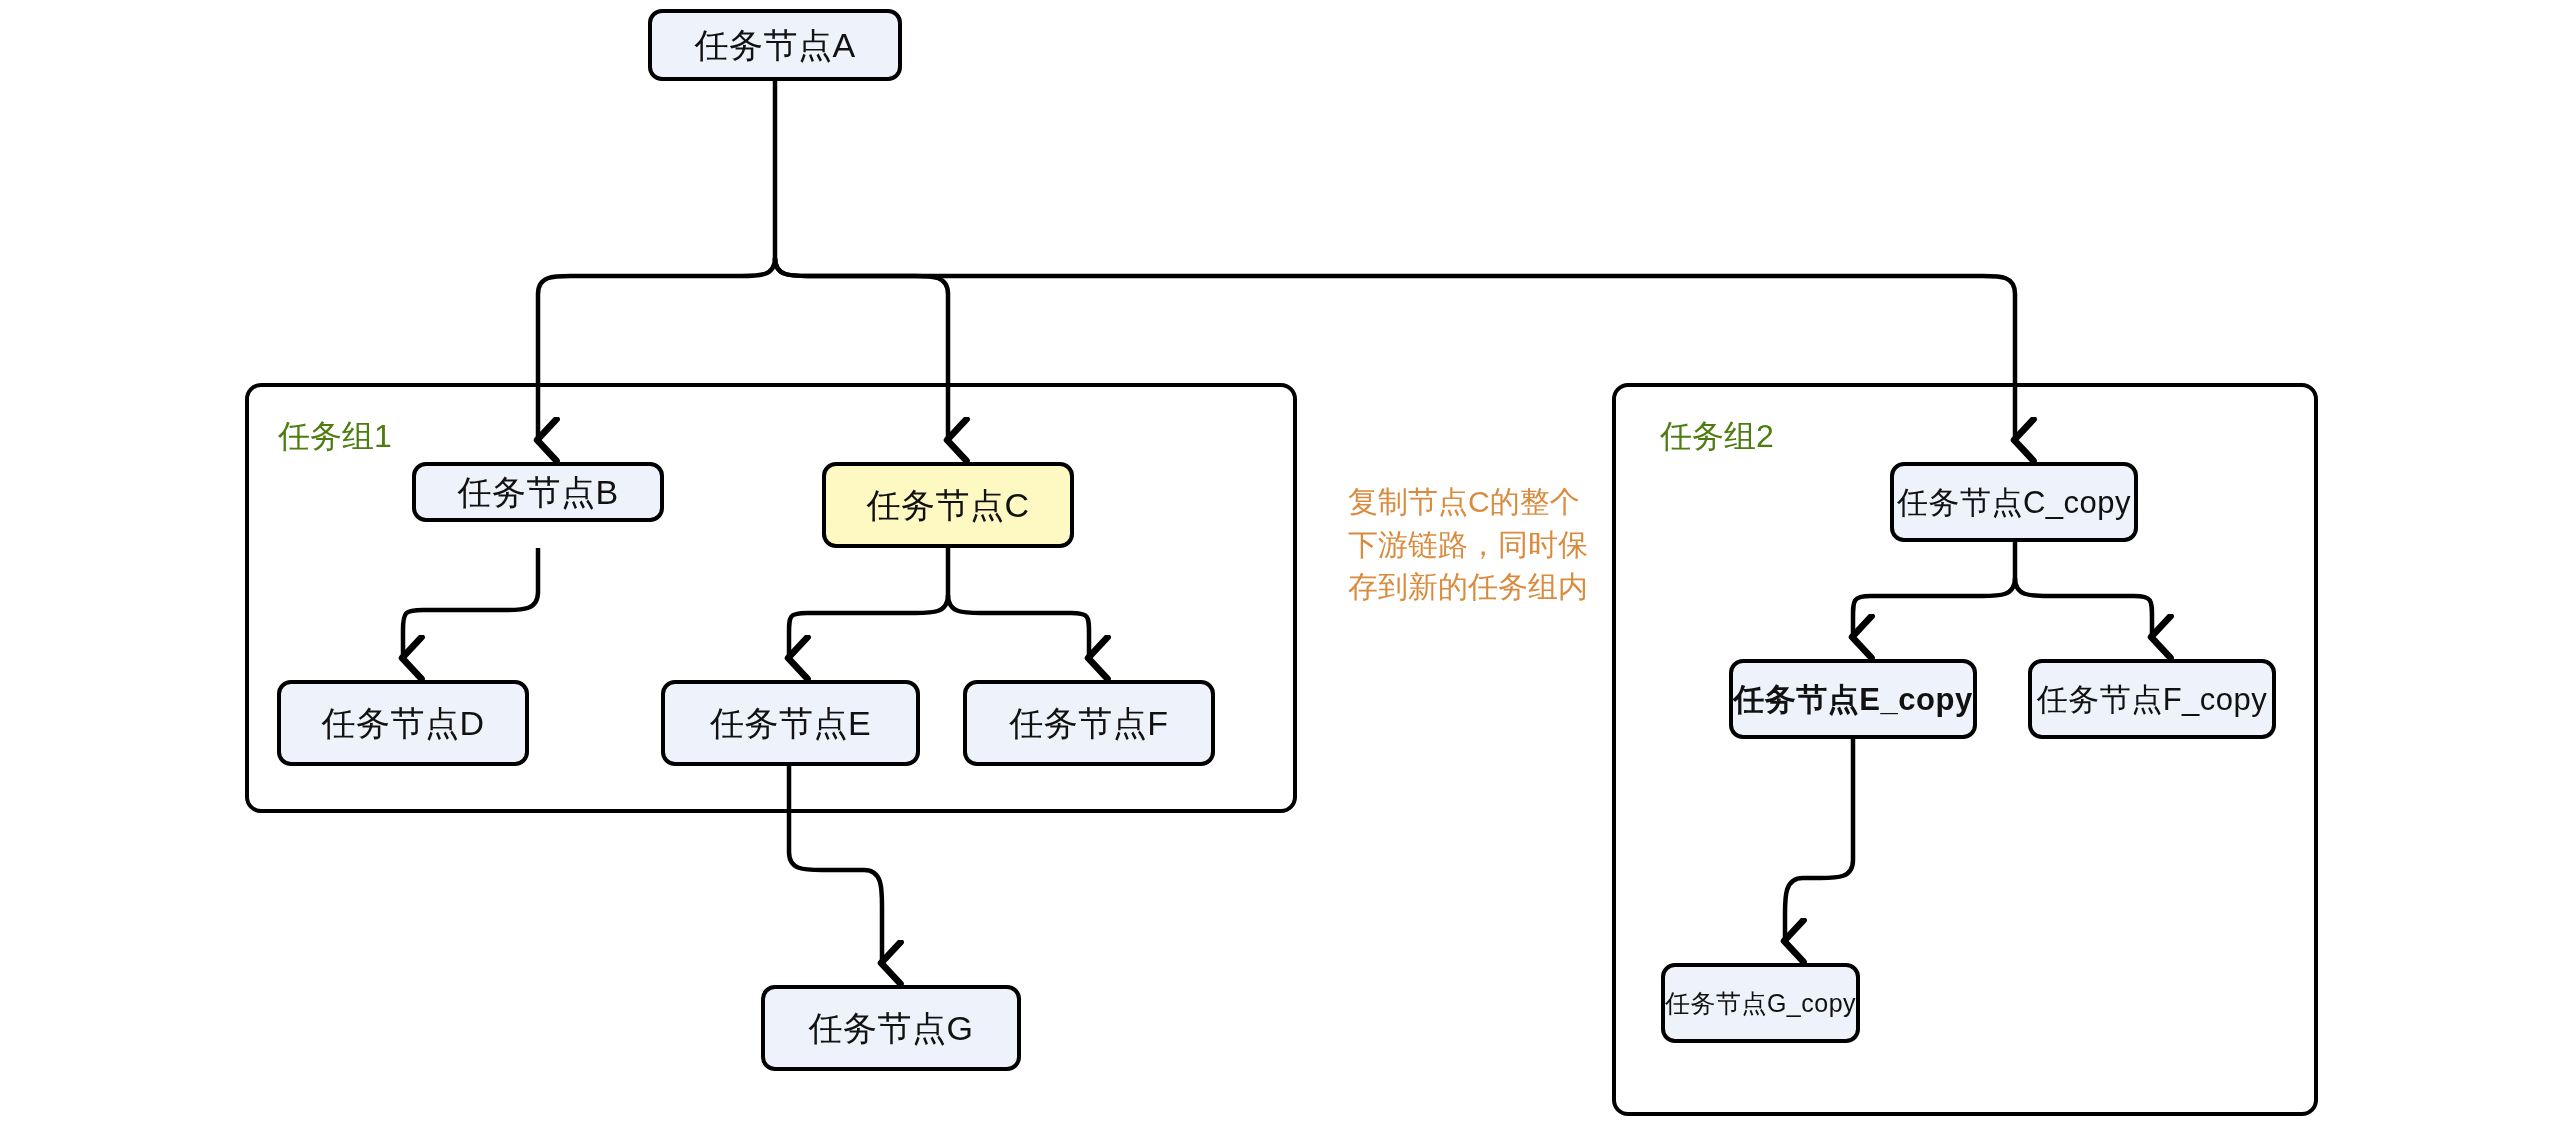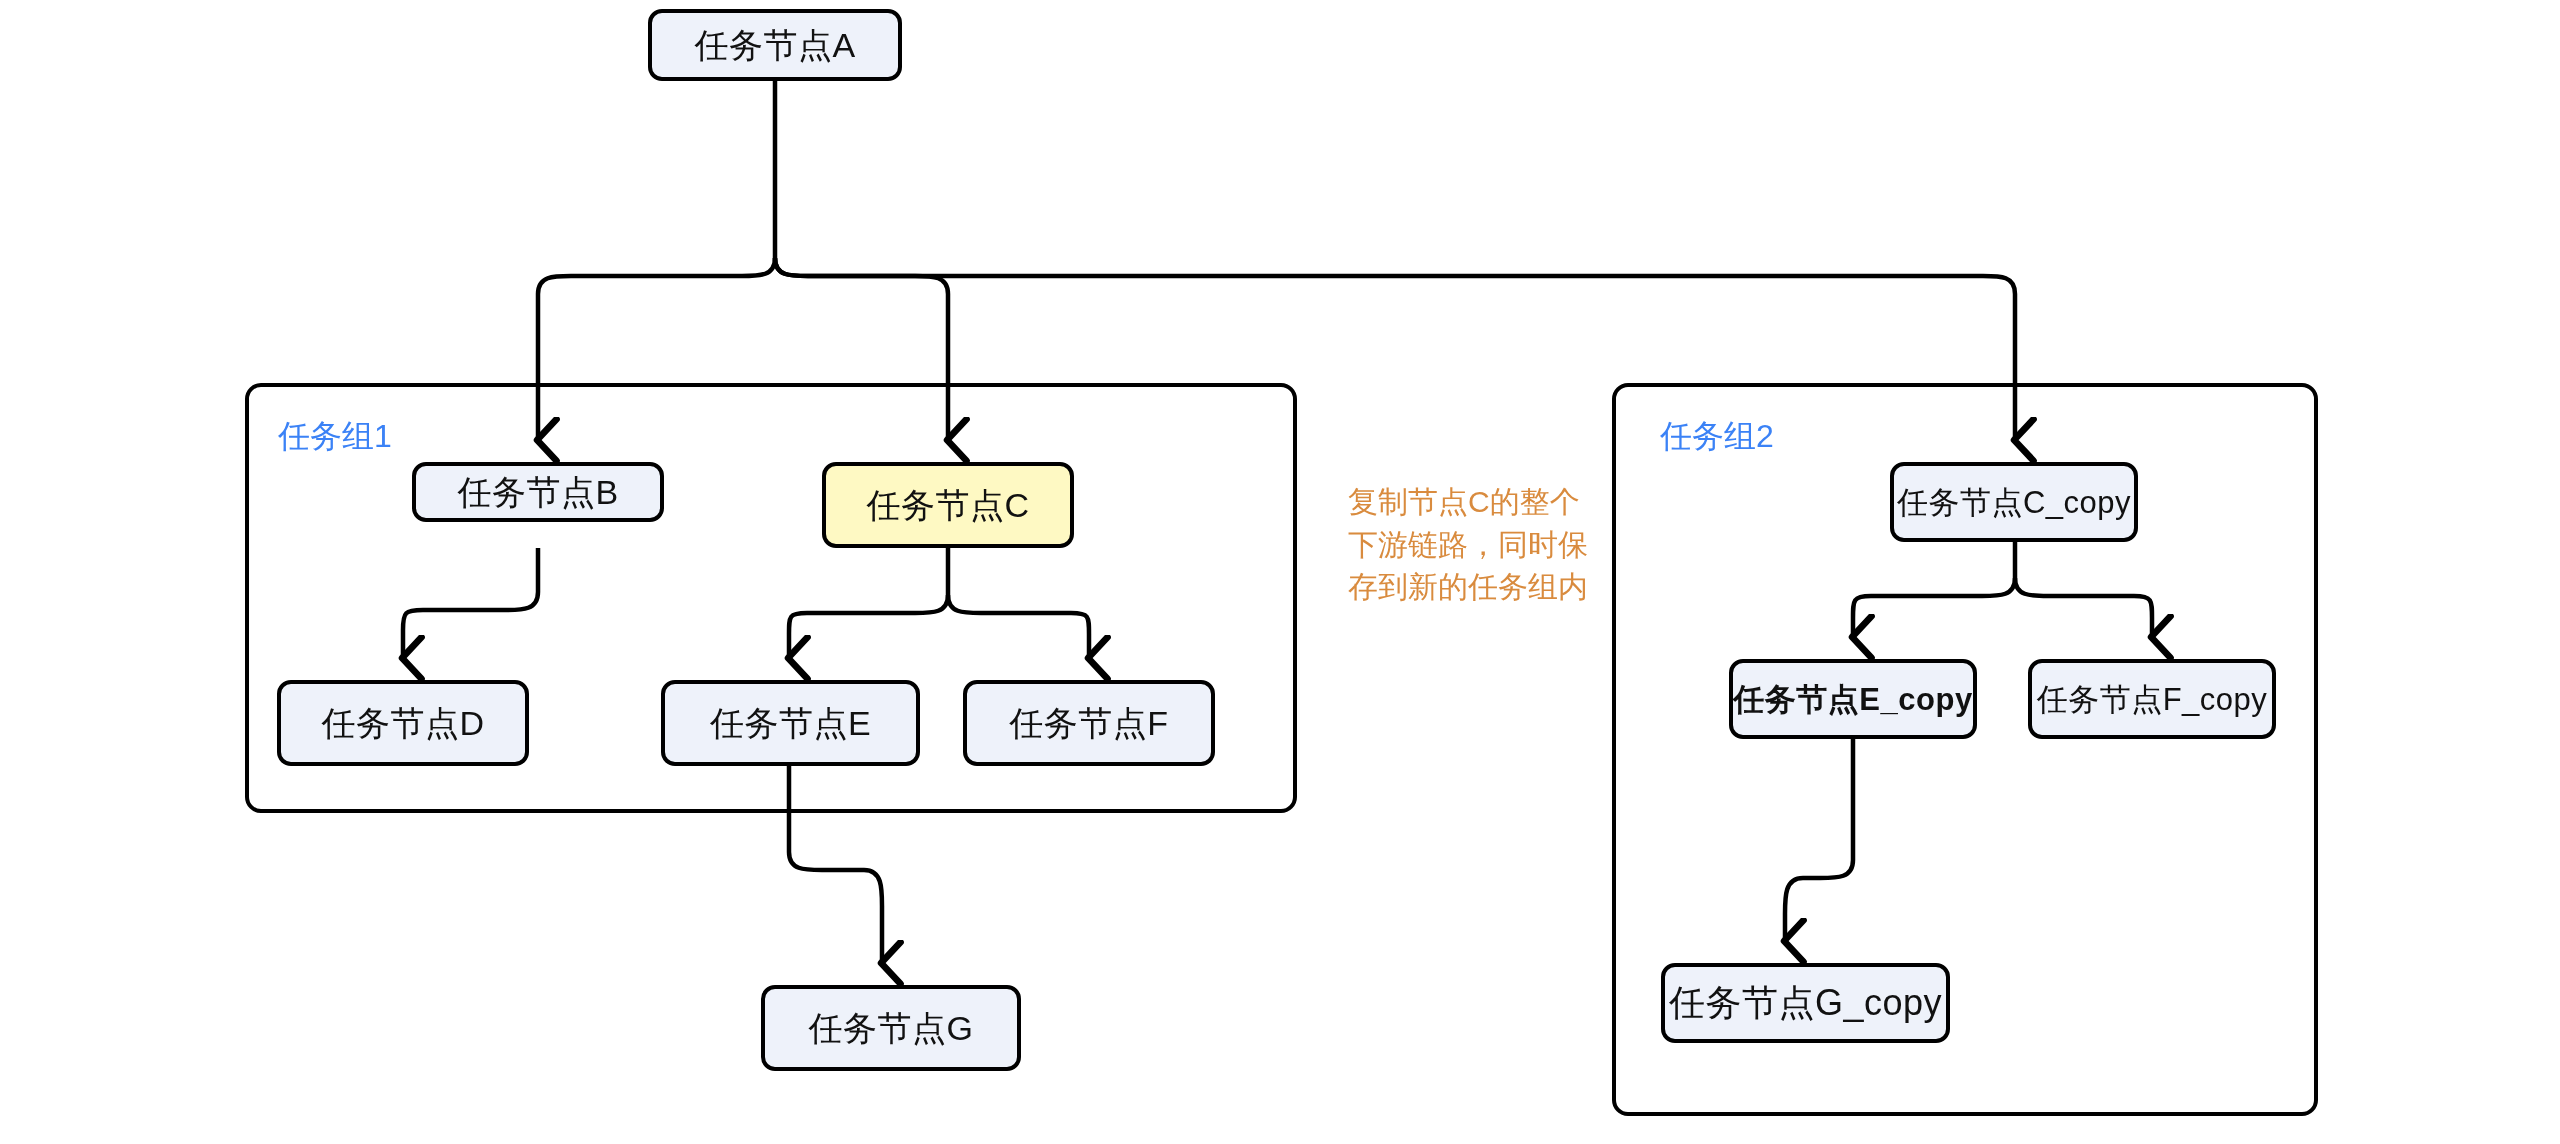--- a/index.html
+++ b/index.html
@@ -49,21 +49,21 @@
     position: absolute;
     box-sizing: border-box;
     border: 4px solid #000000;
     border-radius: 16px;
     background: transparent;
     z-index: 1;
   }
   .group-label {
     position: absolute;
     font-size: 32px;
-    color: #3b82f6;
+    color: #4d7c0f;
     line-height: 1;
     white-space: nowrap;
     z-index: 2;
   }
   .annotation {
     position: absolute;
     font-size: 30px;
     line-height: 1.42;
     color: #d98b3e;
     width: 260px;
@@ -155,17 +155,17 @@
   <div class="node" style="left:963px; top:680px; width:252px; height:86px;">任务节点F</div>
 
   <div class="node" style="left:761px; top:985px; width:260px; height:86px;">任务节点G</div>
 
   <div class="node" style="left:1890px; top:462px; width:248px; height:80px; font-size:31px;">任务节点C_copy</div>
 
   <div class="node" style="left:1729px; top:659px; width:248px; height:80px; font-size:31px;font-weight:bold;">任务节点E_copy</div>
 
   <div class="node" style="left:2028px; top:659px; width:248px; height:80px; font-size:31px;">任务节点F_copy</div>
 
-  <div class="node" style="left:1661px; top:963px; width:289px; height:80px; font-size:36px;">任务节点G_copy</div>
+  <div class="node" style="left:1661px; top:963px; width:199px; height:80px; font-size:25px;">任务节点G_copy</div>
 
   <div class="annotation" style="left:1348px; top:481px;">复制节点C的整个下游链路，同时保存到新的任务组内</div>
 
 </div>
 
 </body></html>

